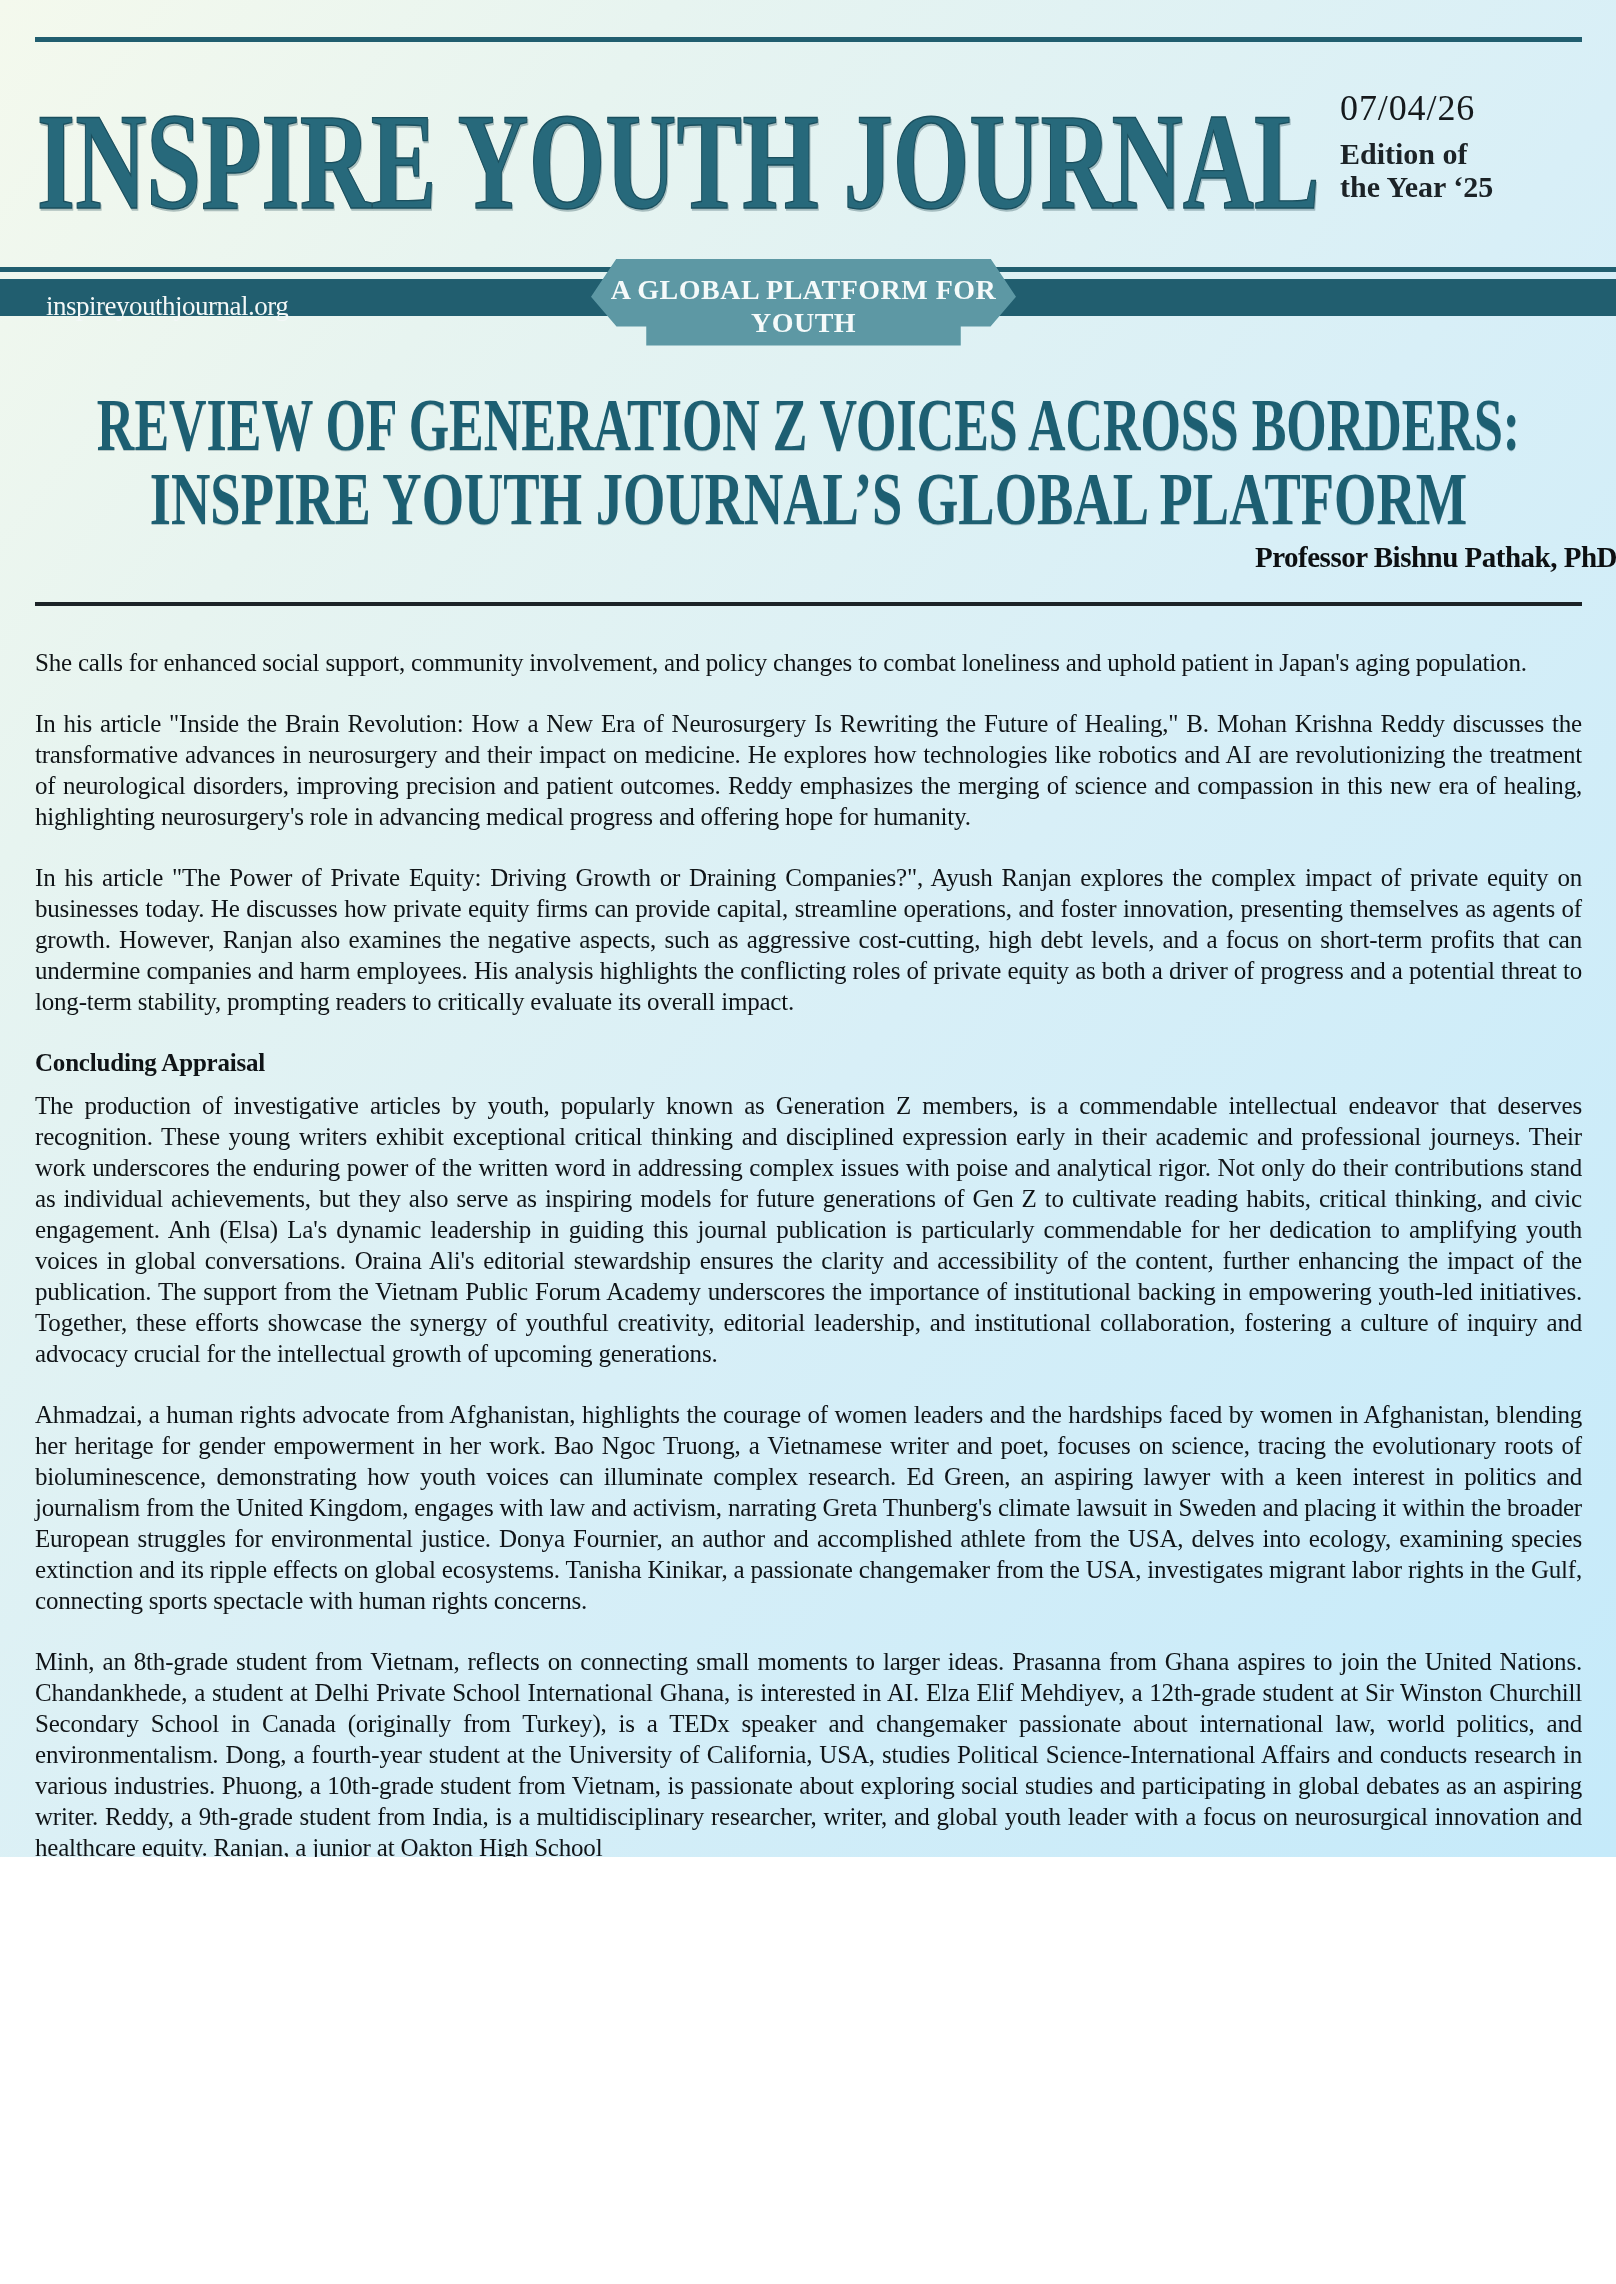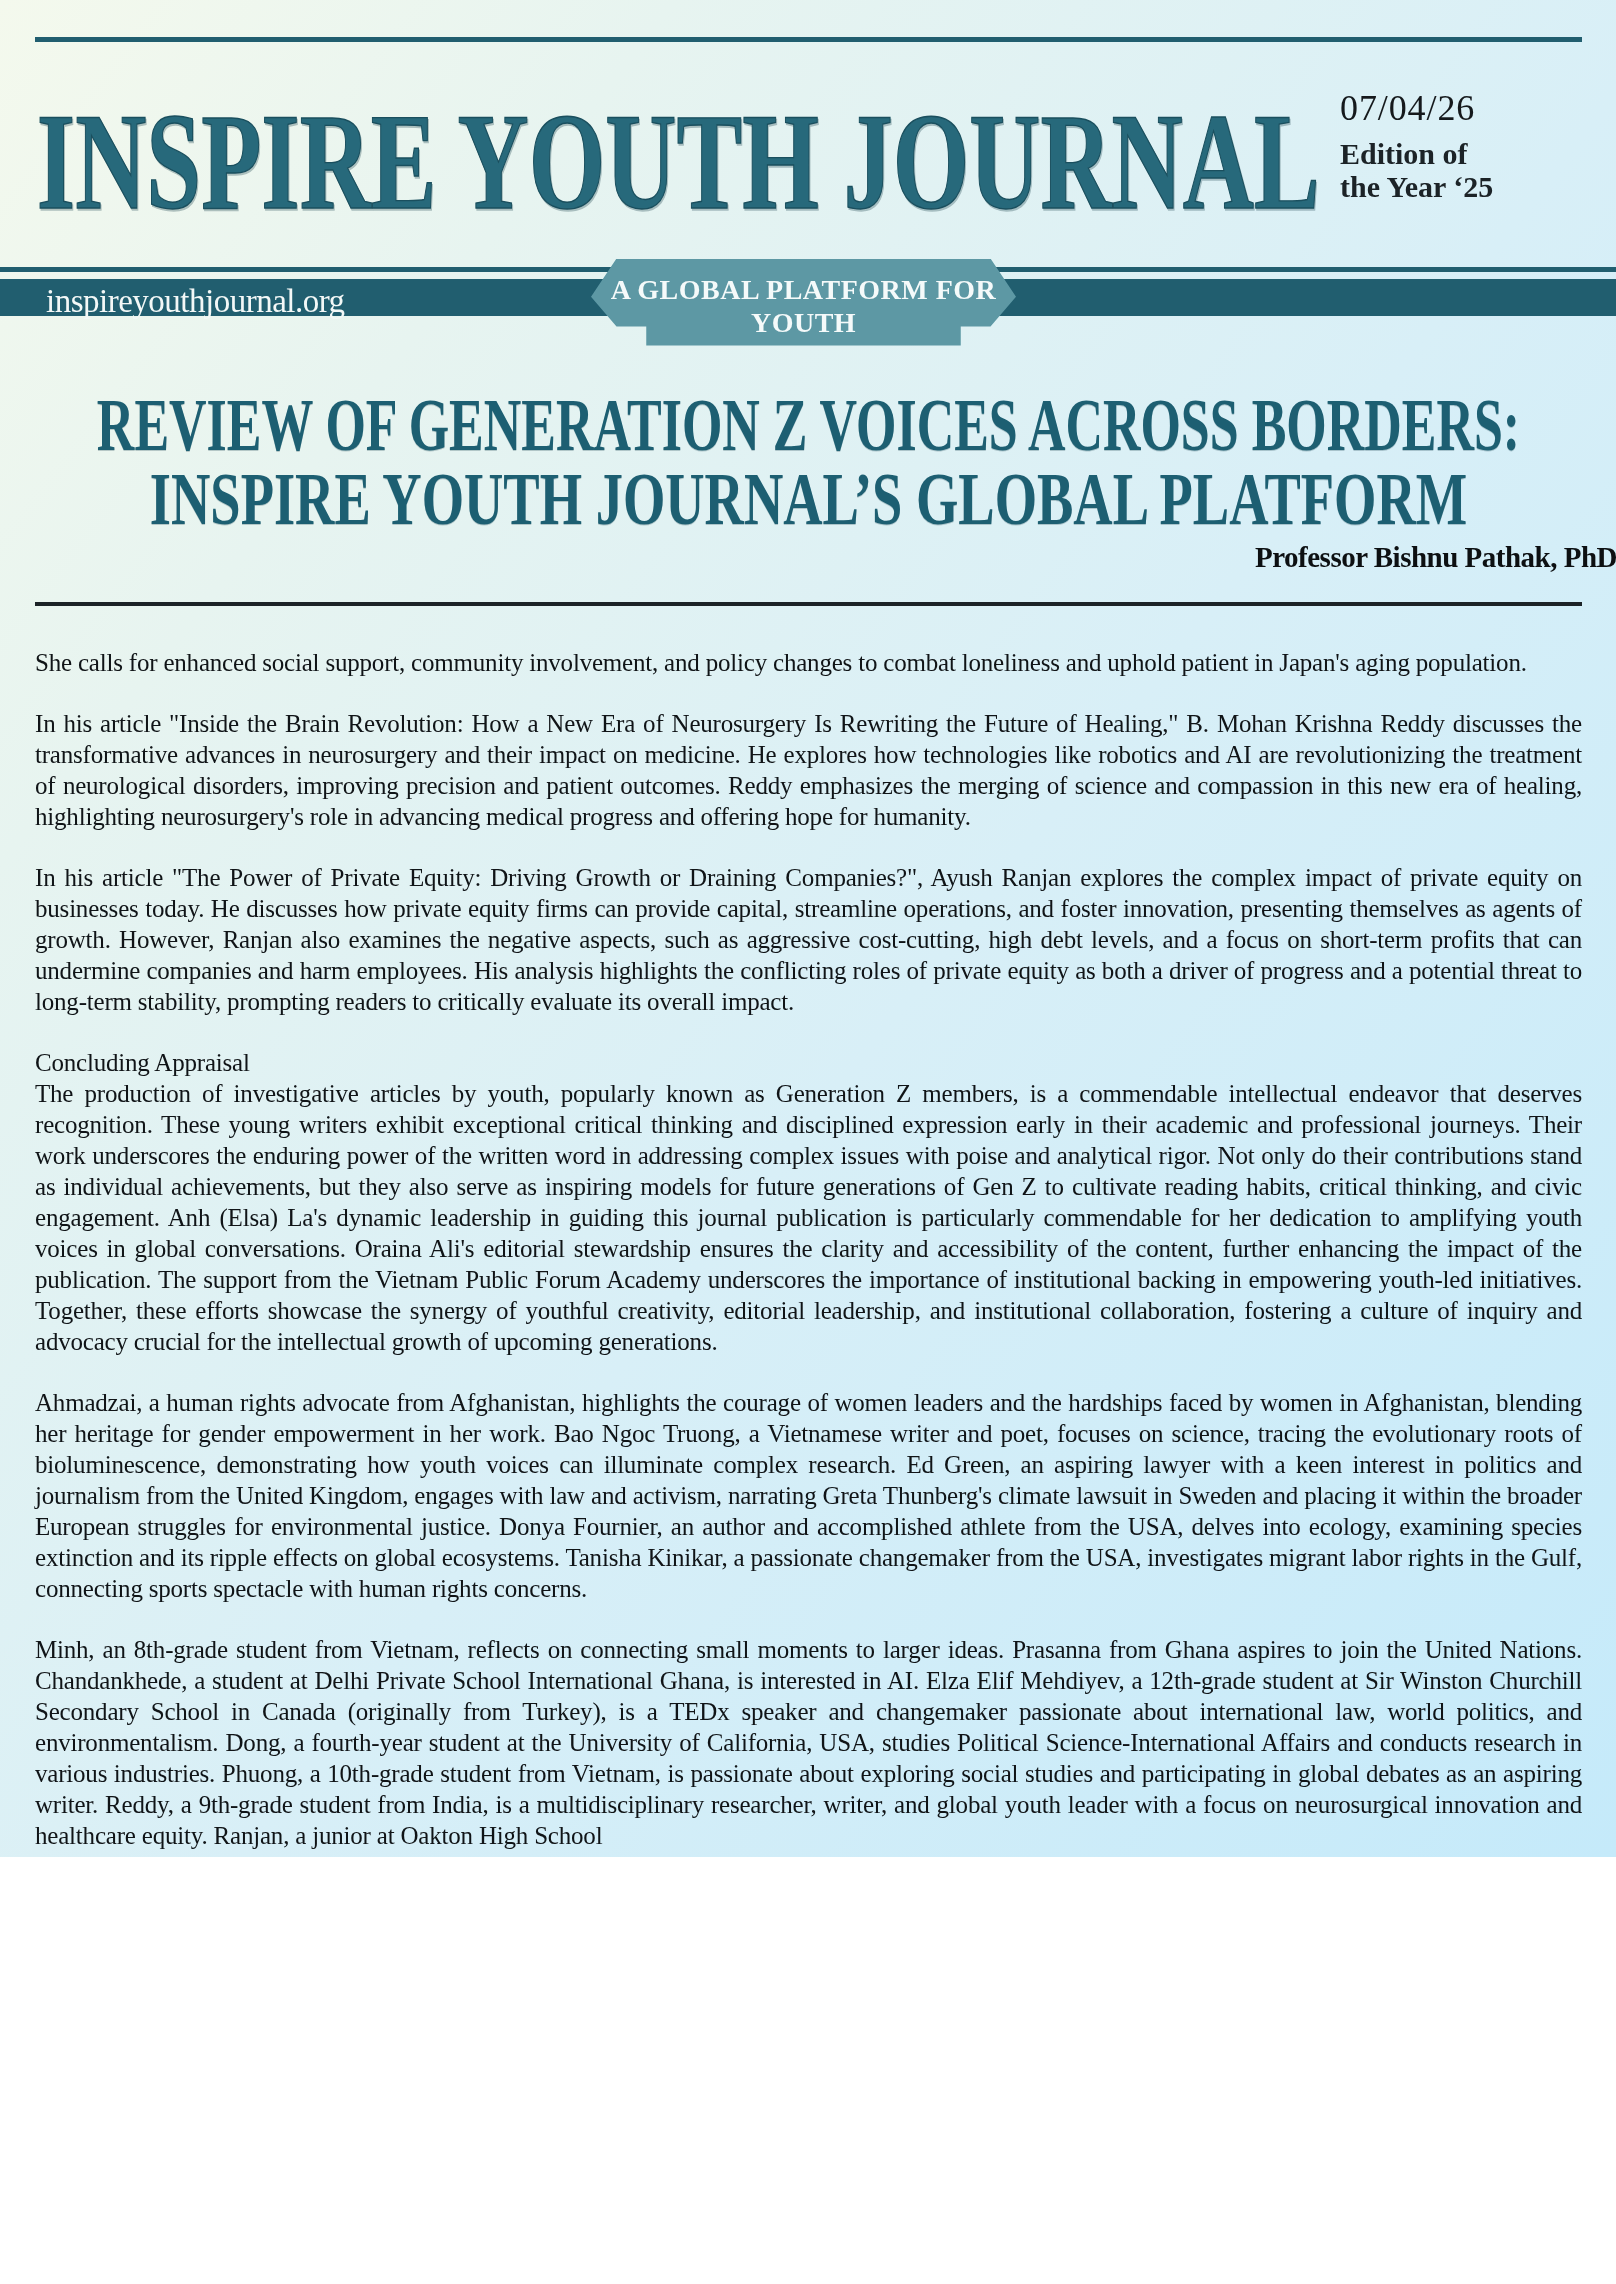--- a/index.html
+++ b/index.html
@@ -15,36 +15,36 @@
   .top-rule{margin:37px 35px 0;height:4.6px;background:#215e6f;}
   .header{display:flex;margin:0 35px;height:217px;}
   .masthead-wrap{flex:1;margin-top:20px;}
   .masthead-svg{filter:drop-shadow(1.8px 2.8px 0 rgba(22,62,74,0.30));display:block;}
   .date-block{width:242px;margin-top:48px;line-height:1.05;}
   .date-line{font-size:36px;color:#15191c;letter-spacing:0.9px;}
   .edition-line{font-size:30px;font-weight:bold;color:#1c2327;line-height:1.12;margin-top:9.2px;}
   .banner{position:relative;height:88px;}
   .banner-thin-line{position:absolute;top:8.3px;left:0;width:100%;height:5.5px;background:#215e6f;}
   .banner-bar{position:absolute;top:20px;left:0;width:100%;height:37px;background:#215e6f;}
-  .website{position:absolute;top:24px;left:46px;color:#f3f8f7;font-size:33px;letter-spacing:-0.5px;}
+  .website{position:absolute;top:32px;left:46px;color:#f3f8f7;font-size:27px;letter-spacing:-0.5px;}
   .badge{
     position:absolute;left:591px;top:0;width:425px;height:87px;
     background:#5d98a4;
     clip-path:polygon(6% 0%,94% 0%,100% 44%,94% 78%,87% 78%,87% 100%,13% 100%,13% 78%,6% 78%,0% 44%);
     text-align:center;color:#f5fafa;font-weight:bold;
   }
   .badge-text{margin-top:14px;font-size:28px;line-height:1.2;letter-spacing:0.5px;}
   .headline-wrap{margin-top:37px;text-align:center;}
   .headline-svg{filter:drop-shadow(0.9px 1.8px 0 rgba(22,62,74,0.25));display:block;margin:0 auto;}
   .byline{text-align:right;font-size:29px;font-weight:bold;color:#0d1012;margin-top:5.5px;letter-spacing:-0.5px;}
   .divider{margin:28px 35px 0;height:3.7px;background:#1c2327;}
   .body-col{margin:41px 35px 0;text-align:justify;font-size:25px;line-height:31px;letter-spacing:-0.2px;}
   .body-p{margin:30px 0 0;}
   .body-p:first-child{margin-top:0;}
-  .section-heading{margin:30px 0 0;font-weight:normal;}
+  .section-heading{margin:30px 0 12px;font-weight:bold;}
   .section-heading + .body-p{margin-top:0;}
   .footer{position:absolute;left:35px;right:35px;top:2171px;}
   .footer-rule{height:5.5px;background:#15191c;}
   .footer-row{display:flex;justify-content:space-between;margin-top:12px;font-weight:bold;font-size:22px;letter-spacing:-0.5px;color:#15191c;gap:8px;}
 </style>
 </head>
 <body>
 
 <div class="page">
 

